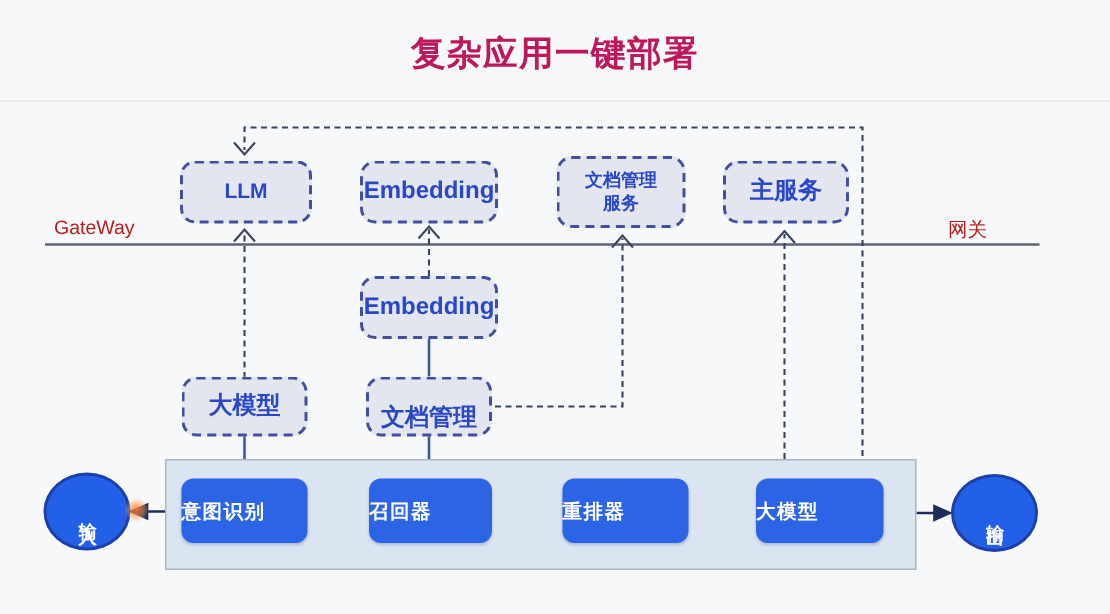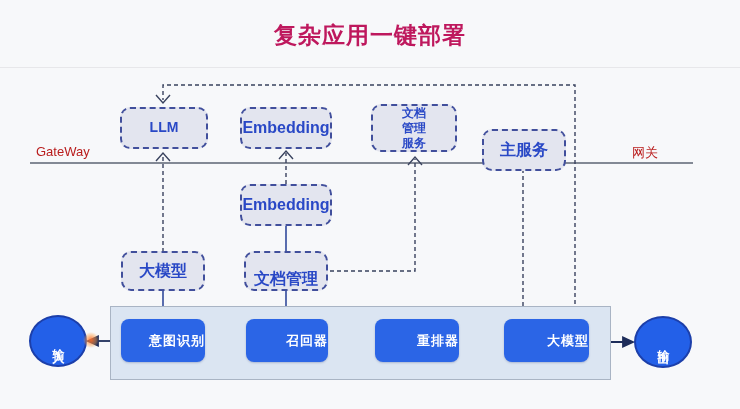--- a/index.html
+++ b/index.html
@@ -15,21 +15,21 @@
 
   .dashed-box { position:absolute; background:#e3e5ef; border:2px dashed #414f9c;
                 border-radius:10px; display:flex; align-items:center; justify-content:center;
                 color:#2948c6; font-weight:bold; font-size:16px; text-align:center; line-height:1.25; }
   .gw-label { position:absolute; font-size:13px; color:#b91c1c; }
 
   .pipeline-box { position:absolute; left:110px; top:306px; width:501px; height:74px;
                   background:#dbe5f2; border:1px solid #a9b4c4; }
   .solid-btn { position:absolute; background:#2b65e6; border-radius:8px; color:#ffffff;
                font-weight:bold; font-size:13px; display:flex; align-items:center;
-               justify-content:flex-end; letter-spacing:1px; box-shadow:0 1px 2px rgba(30,50,120,.25); }
+               justify-content:flex-start; letter-spacing:1px; box-shadow:0 1px 2px rgba(30,50,120,.25); }
   .io-circle { position:absolute; width:58px; height:52px; background:#2360e8;
                border:2px solid #1c3faa; border-radius:50%; display:flex; align-items:center;
                justify-content:center; color:#fff; font-size:12px; font-weight:bold; }
   .v-text { writing-mode:vertical-rl; letter-spacing:3px; }
 
   .glow { position:absolute; left:83px; top:332px; width:16px; height:16px; border-radius:50%;
           background:radial-gradient(circle, rgba(255,110,40,.9) 0%, rgba(255,160,70,.45) 45%, rgba(255,170,80,0) 72%); }
 </style>
 </head>
 <body>
@@ -95,24 +95,24 @@
       <polygon points="633,342 623,337.5 623,346.5"></polygon>
     </g>
   </svg>
 
   <div class="dashed-box" style="left:120px; top:107px; width:88px; height:42px; font-size:14px;">
     <span>LLM</span>
   </div>
   <div class="dashed-box" style="left:240px; top:107px; width:92px; height:42px;">
     <span>Embedding</span>
   </div>
-  <div class="dashed-box" style="left:371px; top:104px; width:86px; height:48px; font-size:12px; padding:0 24px;">
+  <div class="dashed-box" style="left:371px; top:104px; width:86px; height:48px; font-size:12px; padding:0 12px;">
     <span>文档管理服务</span>
   </div>
-  <div class="dashed-box" style="left:482px; top:107px; width:84px; height:42px;margin-top:22px;">
+  <div class="dashed-box" style="left:482px; top:107px; width:84px; height:42px;">
     <span>主服务</span>
   </div>
 
   <span class="gw-label" style="left:36px; top:144px;">GateWay</span>
   <span class="gw-label" style="left:632px; top:144px;">网关</span>
 
   <div class="dashed-box" style="left:240px; top:184px; width:92px; height:42px;">
     <span>Embedding</span>
   </div>
   <div class="dashed-box" style="left:121px; top:251px; width:84px; height:40px;">

